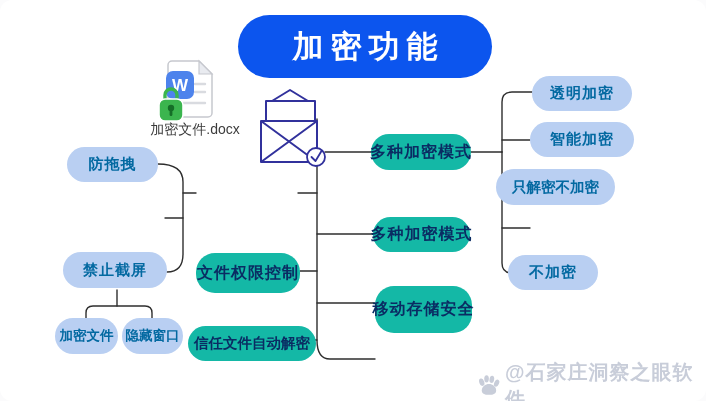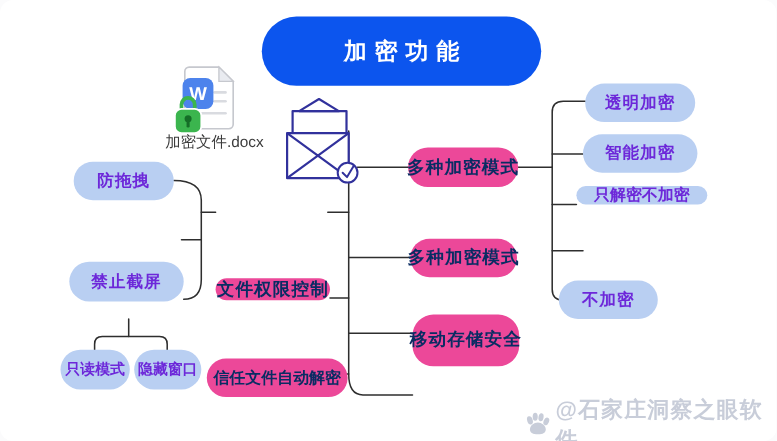--- a/index.html
+++ b/index.html
@@ -8,25 +8,25 @@
     overflow:hidden;border-radius:12px;
     font-family:"Liberation Sans", sans-serif;
   }
   .layer{position:absolute;left:0;top:0;pointer-events:none;}
   .pill{
     position:absolute;display:flex;align-items:center;justify-content:center;
     border-radius:19px;font-weight:bold;white-space:nowrap;z-index:2;
     letter-spacing:1px;
   }
   .primary{
-    background:#0c55ee;color:#ffffff;font-size:21px;letter-spacing:7px;
+    background:#0c55ee;color:#ffffff;font-size:31px;letter-spacing:7px;
     border-radius:32px;padding-left:7px;
   }
-  .azure{background:#ec4899;color:#0a2c63;font-size:16px;}
-  .light{background:#b9cff2;color:#6d28d9;font-size:15px;}
+  .azure{background:#14b8a6;color:#0a2c63;font-size:16px;}
+  .light{background:#b9cff2;color:#0369a1;font-size:15px;}
   .small{font-size:13.5px;letter-spacing:0;}
   .mid{font-size:14.5px;letter-spacing:0;}
   .doc-label{
     position:absolute;left:145px;top:121px;width:100px;text-align:center;
     font-size:14px;color:#3c3c3c;z-index:2;
   }
   .watermark{
     position:absolute;left:476px;top:359px;display:flex;align-items:center;
     gap:4px;z-index:3;
   }
@@ -92,34 +92,34 @@
       <rect x="7" y="43" width="24" height="22" rx="6" fill="#3bb54e" stroke="#ffffff" stroke-width="1.6"></rect>
       <circle cx="19" cy="52" r="3.2" fill="#156e27"></circle>
       <rect x="17.6" y="53" width="2.8" height="7" rx="1.2" fill="#156e27"></rect>
     </g>
   </svg>
   <div class="doc-label">加密文件.docx</div>
 
   <div class="pill primary" style="left:238px;top:15px;width:247px;height:63px;">加密功能</div>
 
   <div class="pill light" style="left:67px;top:147px;width:91px;height:35px;">防拖拽</div>
-  <div class="pill light" style="left:63px;top:238px;width:104px;height:36px;">禁止截屏</div>
-  <div class="pill light small" style="left:55px;top:318px;width:63px;height:36px;">只读模式</div>
+  <div class="pill light" style="left:63px;top:252px;width:104px;height:36px;">禁止截屏</div>
+  <div class="pill light small" style="left:55px;top:318px;width:63px;height:36px;">加密文件</div>
   <div class="pill light small" style="left:122px;top:318px;width:61px;height:36px;">隐藏窗口</div>
 
-  <div class="pill azure" style="left:196px;top:253px;width:104px;height:20px;">文件权限控制</div>
+  <div class="pill azure" style="left:196px;top:253px;width:104px;height:40px;">文件权限控制</div>
   <div class="pill azure mid" style="left:188px;top:326px;width:128px;height:35px;">信任文件自动解密</div>
 
   <div class="pill azure" style="left:371px;top:134px;width:100px;height:36px;">多种加密模式</div>
   <div class="pill azure" style="left:373px;top:217px;width:97px;height:35px;">多种加密模式</div>
   <div class="pill azure" style="left:375px;top:286px;width:97px;height:47px;">移动存储安全</div>
 
   <div class="pill light" style="left:532px;top:76px;width:100px;height:35px;">透明加密</div>
   <div class="pill light" style="left:530px;top:122px;width:104px;height:35px;">智能加密</div>
-  <div class="pill light mid" style="left:524px;top:169px;width:119px;height:17px;">只解密不加密</div>
+  <div class="pill light mid" style="left:496px;top:169px;width:119px;height:36px;">只解密不加密</div>
   <div class="pill light" style="left:508px;top:255px;width:90px;height:35px;">不加密</div>
 
   <div class="watermark">
     <svg width="26" height="26" viewBox="0 0 26 26" fill="#c8cdd9">
       <ellipse cx="6" cy="9" rx="2.6" ry="4" transform="rotate(-18 6 9)"></ellipse>
       <ellipse cx="11" cy="5.5" rx="2.4" ry="3.8"></ellipse>
       <ellipse cx="16.5" cy="6" rx="2.4" ry="3.8" transform="rotate(10 16.5 6)"></ellipse>
       <ellipse cx="21.5" cy="10" rx="2.5" ry="3.8" transform="rotate(24 21.5 10)"></ellipse>
       <path d="M13.5,11 c3.6,0 7.5,2.8 7.5,6.6 c0,3 -2.6,4.6 -7.5,4.6 c-4.9,0 -7.5,-1.6 -7.5,-4.6 c0,-3.8 3.9,-6.6 7.5,-6.6 Z"></path>
     </svg>

